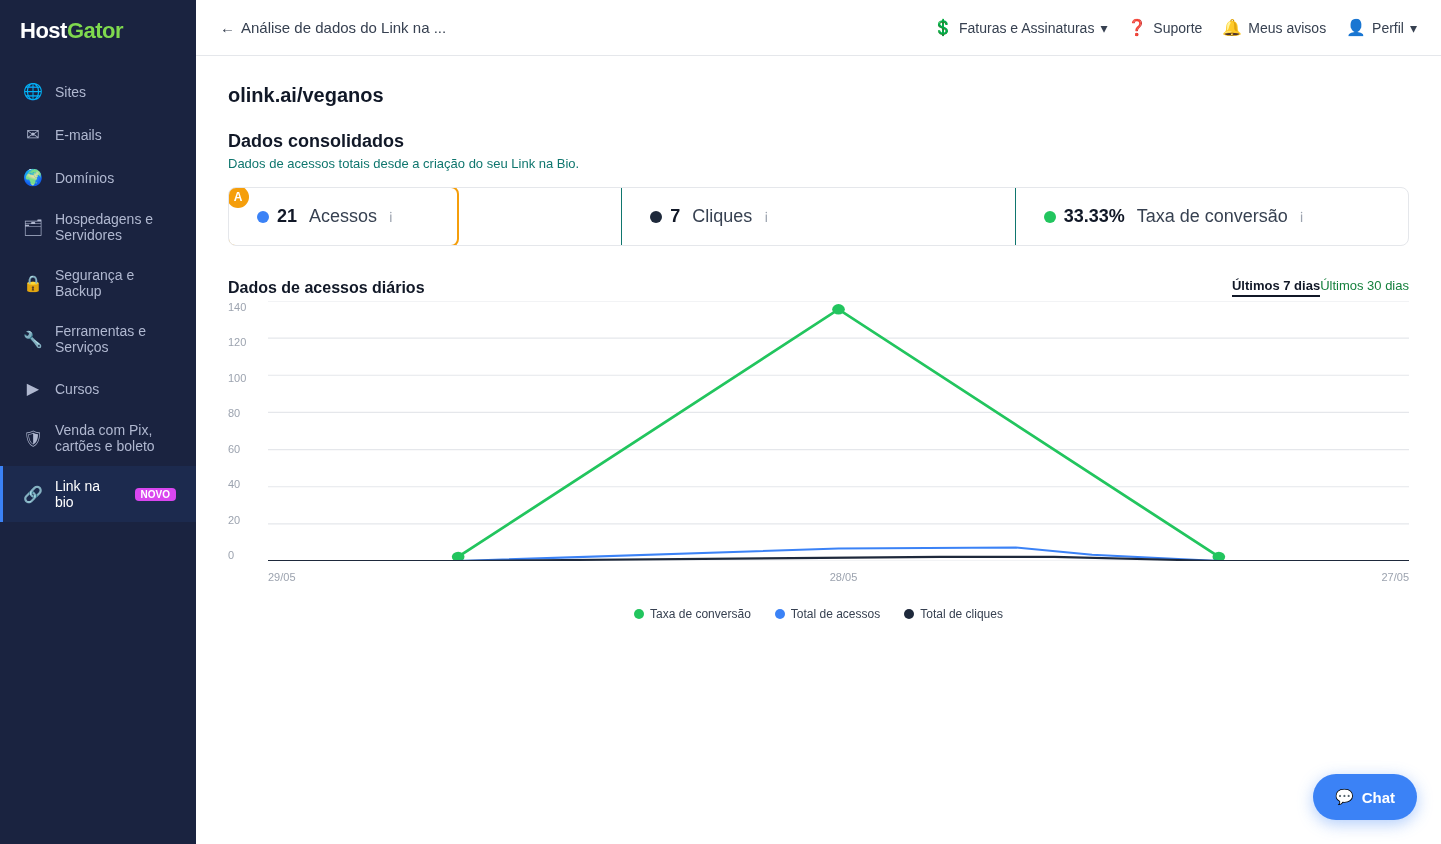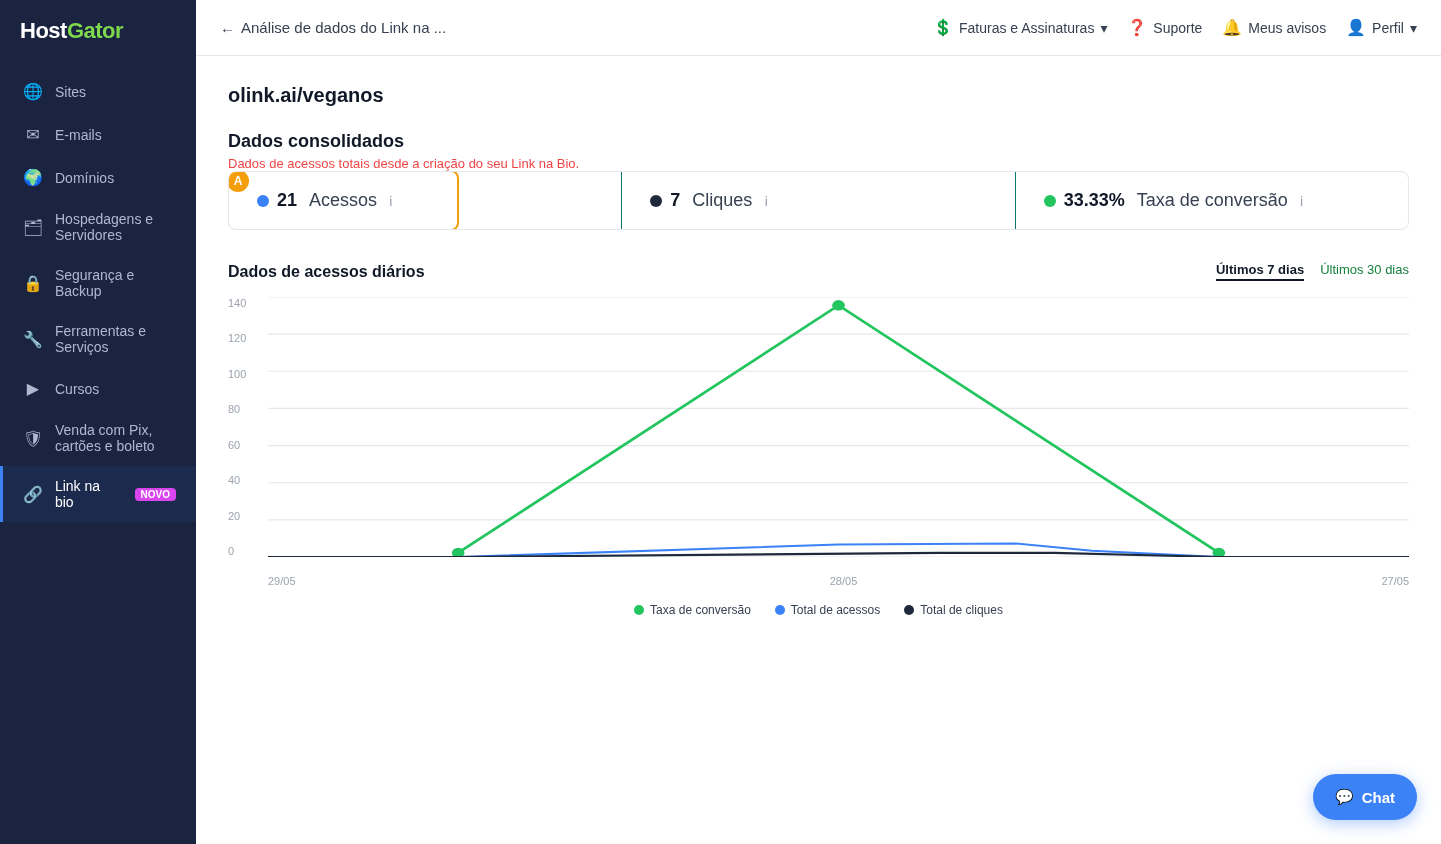--- a/index.html
+++ b/index.html
@@ -76,21 +76,21 @@
       display: flex; align-items: center; gap: 6px;
       font-size: 14px; color: #374151; cursor: pointer;
     }
     .topnav-action .icon { font-size: 16px; }
 
     
     .content { flex: 1; overflow-y: auto; padding: 28px 32px; background: #fff; }
     .page-url { font-size: 20px; font-weight: 600; color: #111827; margin-bottom: 24px; }
 
     .section-title { font-size: 18px; font-weight: 600; color: #111827; margin-bottom: 4px; }
-    .section-sub { font-size: 13px; color: #ef4444; }
+    .section-sub { font-size: 13px; color: #0f766e; margin-bottom: 16px; }
 
     
     .stats-cards {
       display: flex;
       border: 1px solid #e5e7eb;
       border-radius: 8px;
       margin-bottom: 32px;
       background: #fff;
       overflow: hidden;
       position: relative;
@@ -124,23 +124,23 @@
       gap: 8px;
       border-right: 1px solid #0f766e;
     }
     .stat-card:last-child { border-right: none; }
     .stat-dot { width: 12px; height: 12px; border-radius: 50%; flex-shrink: 0; }
     .stat-value { font-size: 18px; font-weight: 700; color: #111827; margin-right: 4px; }
     .stat-label { font-size: 18px; color: #374151; }
     .stat-info { font-size: 14px; color: #9ca3af; cursor: pointer; margin-left: 4px; }
 
     
-    .chart-header { display: flex; align-items: center; justify-content: space-between; margin-bottom: 16px; }
+    .chart-header { display: flex; align-items: center; justify-content: space-between; margin-bottom: 4px; }
     .chart-title { font-size: 16px; font-weight: 600; color: #111827; }
-    .chart-tabs { display: flex; gap: 16px; }
+    .chart-tabs { display: flex; }
     .chart-tab {
       font-size: 13px; color: #15803d; cursor: pointer; padding-bottom: 2px;
     }
     .chart-tab.active { color: #111827; font-weight: 600; border-bottom: 2px solid #111827; }
 
     .chart-area {
       position: relative;
       height: 290px;
       margin-bottom: 16px;
     }
@@ -150,21 +150,21 @@
       display: flex; flex-direction: column; justify-content: space-between;
       font-size: 11px; color: #9ca3af;
       width: 32px;
     }
     .chart-canvas-wrap {
       position: absolute;
       left: 40px; right: 0; top: 0; bottom: 30px;
     }
     .chart-x-labels {
       position: absolute;
-      left: 40px; right: 0; bottom: 0;
+      left: 40px; right: 0; bottom: 8px;
       display: flex; justify-content: space-between;
       font-size: 11px; color: #9ca3af;
     }
 
     
     .chart-legend {
       display: flex; gap: 24px; justify-content: center; margin-top: 8px;
     }
     .legend-item { display: flex; align-items: center; gap: 6px; font-size: 12px; color: #374151; }
     .legend-dot { width: 10px; height: 10px; border-radius: 50%; }

